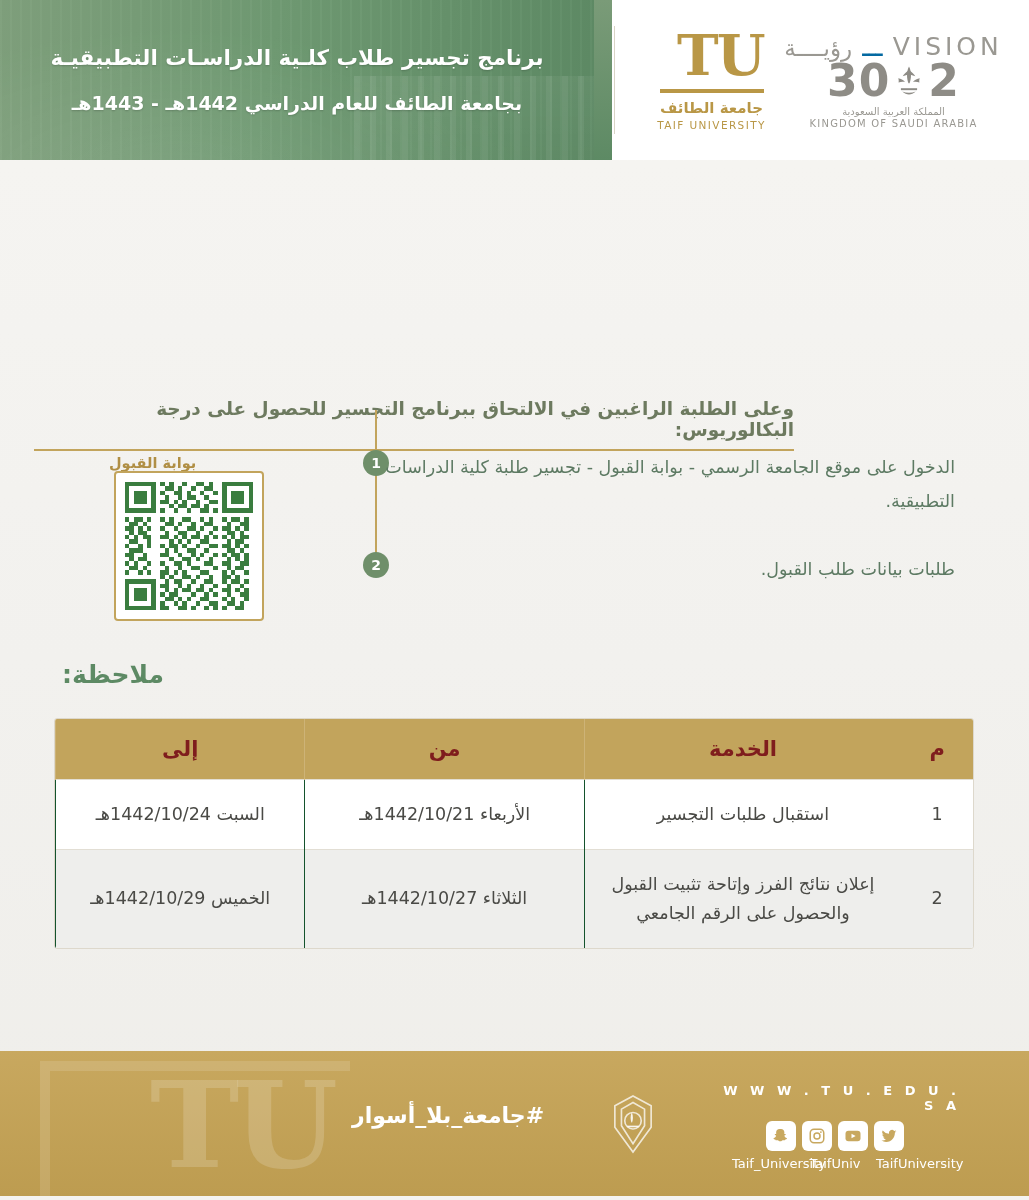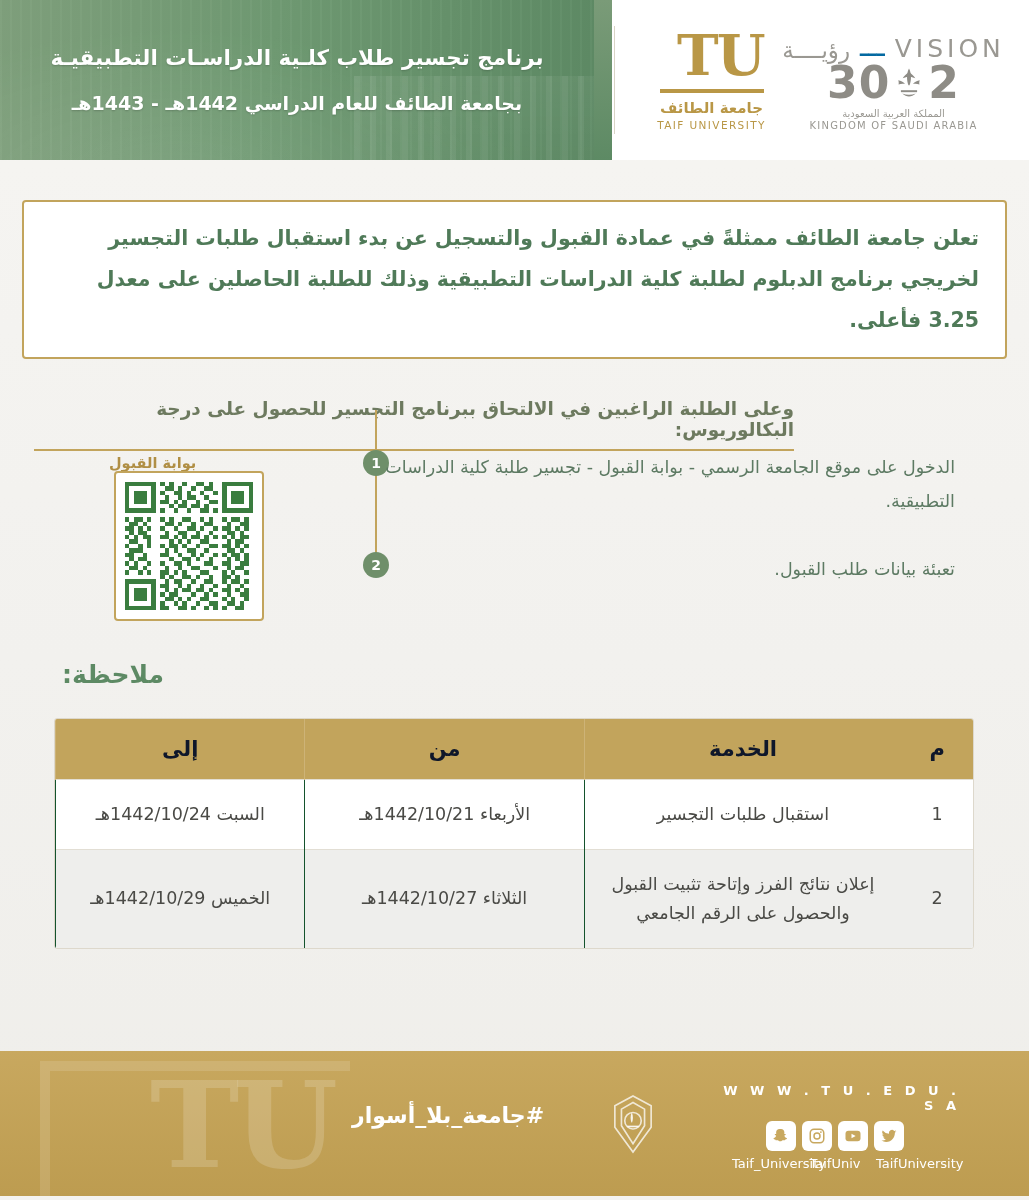--- a/index.html
+++ b/index.html
@@ -123,21 +123,21 @@
     align-items: center;
     justify-content: center;
     padding-right: 16px;
   }
   .vision-row1 {
     display: flex; align-items: flex-end; gap: 10px;
     color: #8d8b85;
   }
   .vision-word { font-size: 25px; letter-spacing: 4px; color: #9a9892; }
   .vision-ar { font-size: 23px; color: #9a9892; }
-  .vision-dash { font-size: 28px; color: #0369a1; }
+  .vision-dash { font-size: 20px; color: #0369a1; font-weight: bold; }
   .vision-2030 {
     display: flex; align-items: center; justify-content: center;
     font-size: 44px; font-weight: bold; color: #8e8c86; letter-spacing: 1px;
     line-height: 1;
     margin-top: -2px;
   }
   .vision-palm {
     display: inline-flex;
     width: 36px; height: 36px;
     align-items: center; justify-content: center;
@@ -284,21 +284,21 @@
     overflow: hidden;
     background: #fff;
   }
   table {
     width: 100%;
     border-collapse: collapse;
     direction: rtl;
   }
   thead th {
     background: #c2a45c;
-    color: #0f172a;
+    color: #7f1d1d;
     font-size: 21px;
     font-weight: bold;
     padding: 18px 10px;
     border-left: 1px solid #cdb377;
     text-align: center;
   }
   thead th:first-child { border-left: none; }
   tbody td {
     font-size: 17.5px;
     color: #4a4a46;
@@ -443,38 +443,35 @@
             </svg>
           </span>
           <span>30</span>
         </div>
         <div class="vision-sub-ar">المملكة العربية السعودية</div>
         <div class="vision-sub-en">KINGDOM OF SAUDI ARABIA</div>
       </div>
     </div>
   </div>
 
-  <div class="announce">
-    <p>تعلن جامعة الطائف ممثلةً في عمادة القبول والتسجيل عن بدء استقبال طلبات التجسير لخريجي برنامج الدبلوم لطلبة كلية الدراسات التطبيقية وذلك للطلبة الحاصلين على معدل 3.25 فأعلى.</p>
-  </div>
 
   <div class="subheading">وعلى الطلبة الراغبين في الالتحاق ببرنامج التجسير للحصول على درجة البكالوريوس:</div>
 
   <div class="steps">
     <div class="steps-line-top"></div>
     <div class="steps-line"></div>
 
     <div class="step" style="margin-bottom:34px;">
       <span class="step-badge">1</span>
       <span class="step-text">الدخول على موقع الجامعة الرسمي - بوابة القبول - تجسير طلبة كلية الدراسات التطبيقية.</span>
     </div>
 
     <div class="step">
       <span class="step-badge">2</span>
-      <span class="step-text">تعبئة بيانات طلب القبول.</span>
+      <span class="step-text">طلبات بيانات طلب القبول.</span>
     </div>
   </div>
 
   <div class="qr-wrap">
     <div class="qr-label">بوابة القبول</div>
     <div class="qr-box">
       <svg class="qr-code" viewBox="0 0 29 29" shape-rendering="crispEdges">
         <rect width="29" height="29" fill="#ffffff"></rect>
         <g fill="#3a7d3f">
           <rect x="0" y="0" width="7" height="1"></rect>

